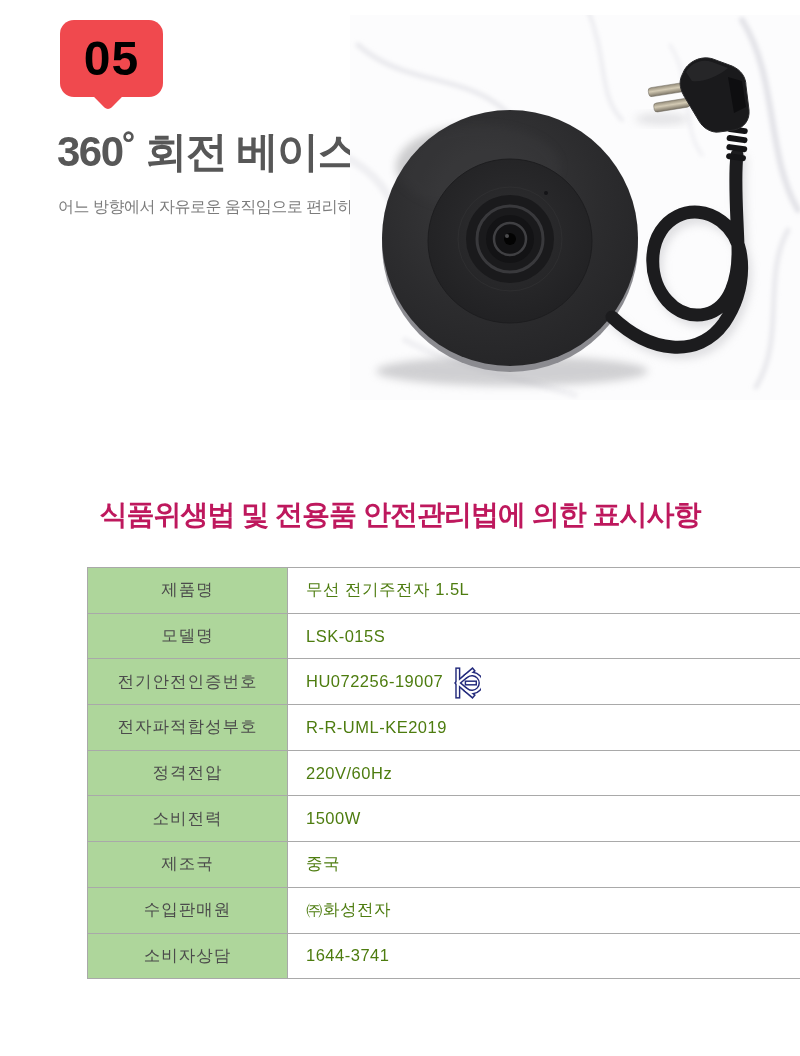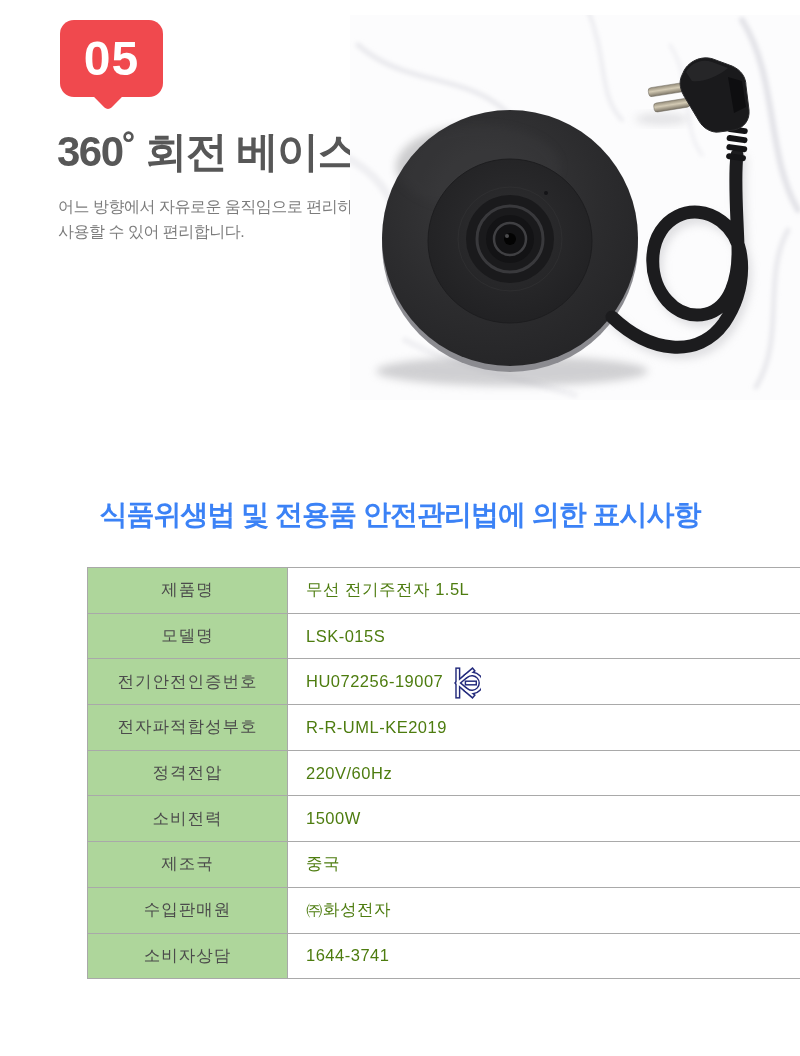--- a/index.html
+++ b/index.html
@@ -11,37 +11,37 @@
   .badge{
     position:absolute;left:60px;top:20px;width:103px;height:77px;
     background:#f0494e;border-radius:14px;
     display:flex;align-items:center;justify-content:center;
   }
   .badge::after{
     content:"";position:absolute;left:36px;bottom:-9px;width:24px;height:24px;
     background:#f0494e;border-radius:5px;transform:rotate(45deg);
   }
   .badge-num{
-    position:relative;color:#ffffff;font-size:48px;font-weight:700;letter-spacing:1px;z-index:1;
+    position:relative;color:#000000;font-size:48px;font-weight:700;letter-spacing:1px;z-index:1;
   }
   .feature-title{
     position:absolute;left:57px;top:124px;margin:0;
     font-size:42px;font-weight:700;color:#575757;letter-spacing:-1.5px;white-space:nowrap;
   }
   .feature-desc{
     position:absolute;left:58px;top:194px;margin:0;
     font-size:16px;line-height:25px;color:#7c7c7c;letter-spacing:-0.5px;
   }
   .feature-desc span{display:block;}
   
   .photo{position:absolute;left:350px;top:15px;width:450px;height:385px;}
   
   .spec-title{
     position:absolute;left:0;top:496px;width:100%;margin:0;text-align:center;
-    font-size:28px;font-weight:700;color:#3b82f6;letter-spacing:-1px;white-space:nowrap;
+    font-size:28px;font-weight:700;color:#be185d;letter-spacing:-1px;white-space:nowrap;
   }
   .spec-table{
     position:absolute;left:87px;top:567px;width:716px;border-collapse:collapse;
     table-layout:fixed;
   }
   .spec-table th,.spec-table td{
     border:1px solid #a9a9a9;height:42.7px;font-weight:400;vertical-align:middle;
   }
   .spec-table th{
     width:197px;background:#aed69b;color:#4b4b4b;font-size:16.5px;
@@ -59,21 +59,20 @@
 <div class="page">
 
   <div class="badge">
     <span class="badge-num">05</span>
   </div>
 
   <h1 class="feature-title">360˚ 회전 베이스</h1>
 
   <p class="feature-desc">
     <span>어느 방향에서 자유로운 움직임으로 편리하게</span>
-    <span>사용할 수 있어 편리합니다.</span>
   </p>
 
   <div class="photo">
     <svg viewBox="0 0 450 385" width="450" height="385">
       <defs>
         <radialGradient id="discG" cx="42%" cy="36%" r="78%">
           <stop offset="0%" stop-color="#3b3b3d"></stop>
           <stop offset="55%" stop-color="#2c2c2e"></stop>
           <stop offset="100%" stop-color="#222224"></stop>
         </radialGradient>

